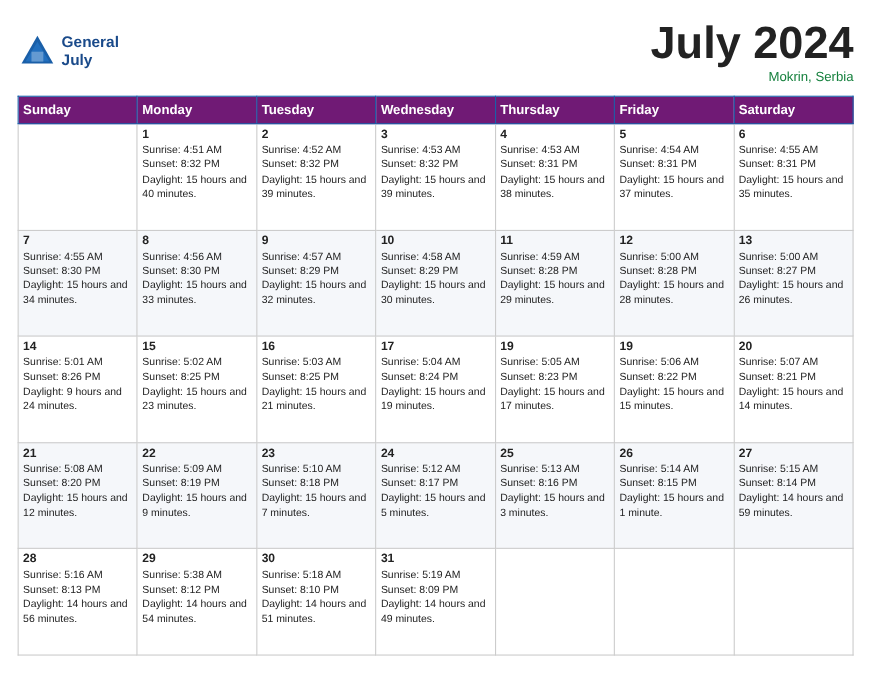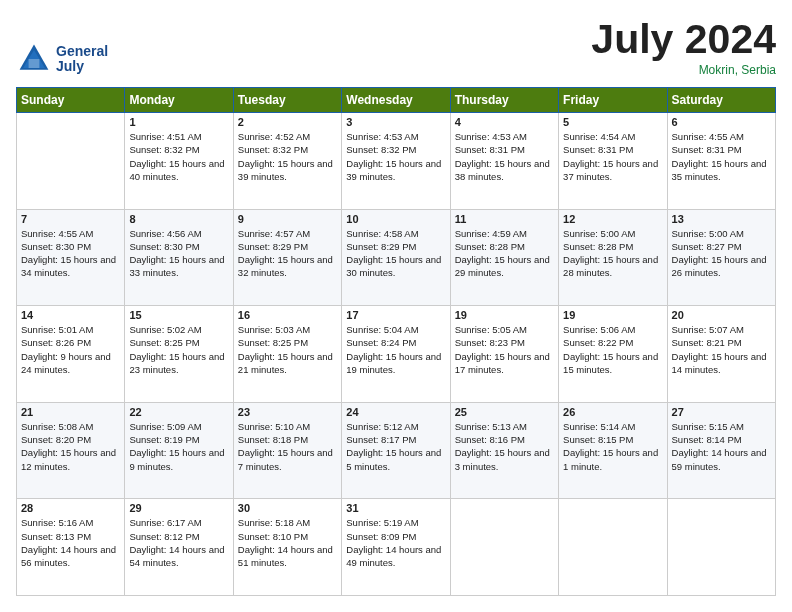--- a/index.html
+++ b/index.html
@@ -13,21 +13,21 @@
     .page {
       width: 792px;
       height: 612px;
       padding: 16px;
       display: flex;
       flex-direction: column;
     }
     .header {
       display: flex;
       justify-content: space-between;
-      align-items: flex-end;
+      align-items: center;
       margin-bottom: 10px;
     }
     .logo {
       display: flex;
       align-items: center;
       gap: 4px;
     }
     .logo-text {
       display: flex;
       flex-direction: column;
@@ -53,21 +53,21 @@
       color: #15803d;
     }
     .calendar {
       flex: 1;
       border: 1px solid #ccc;
       border-collapse: collapse;
       width: 100%;
       table-layout: fixed;
     }
     .calendar th {
-      background: #4d7c0f;
+      background: #701a75;
       color: #fff;
       font-size: 12px;
       font-weight: bold;
       padding: 5px 4px;
       text-align: left;
       border: 1px solid #1a5fa8;
     }
     .calendar td {
       border: 1px solid #ccc;
       vertical-align: top;
@@ -356,21 +356,21 @@
             <div class="day-num">28</div>
         <div class="cell-text">
           <div>Sunrise: 5:16 AM</div>
           <div>Sunset: 8:13 PM</div>
           <div>Daylight: 14 hours and 56 minutes.</div>
         </div>
           </td>
           <td>
             <div class="day-num">29</div>
         <div class="cell-text">
-          <div>Sunrise: 6:17 AM</div>
+          <div>Sunrise: 5:38 AM</div>
           <div>Sunset: 8:12 PM</div>
           <div>Daylight: 14 hours and 54 minutes.</div>
         </div>
           </td>
           <td>
             <div class="day-num">30</div>
         <div class="cell-text">
           <div>Sunrise: 5:18 AM</div>
           <div>Sunset: 8:10 PM</div>
           <div>Daylight: 14 hours and 51 minutes.</div>

